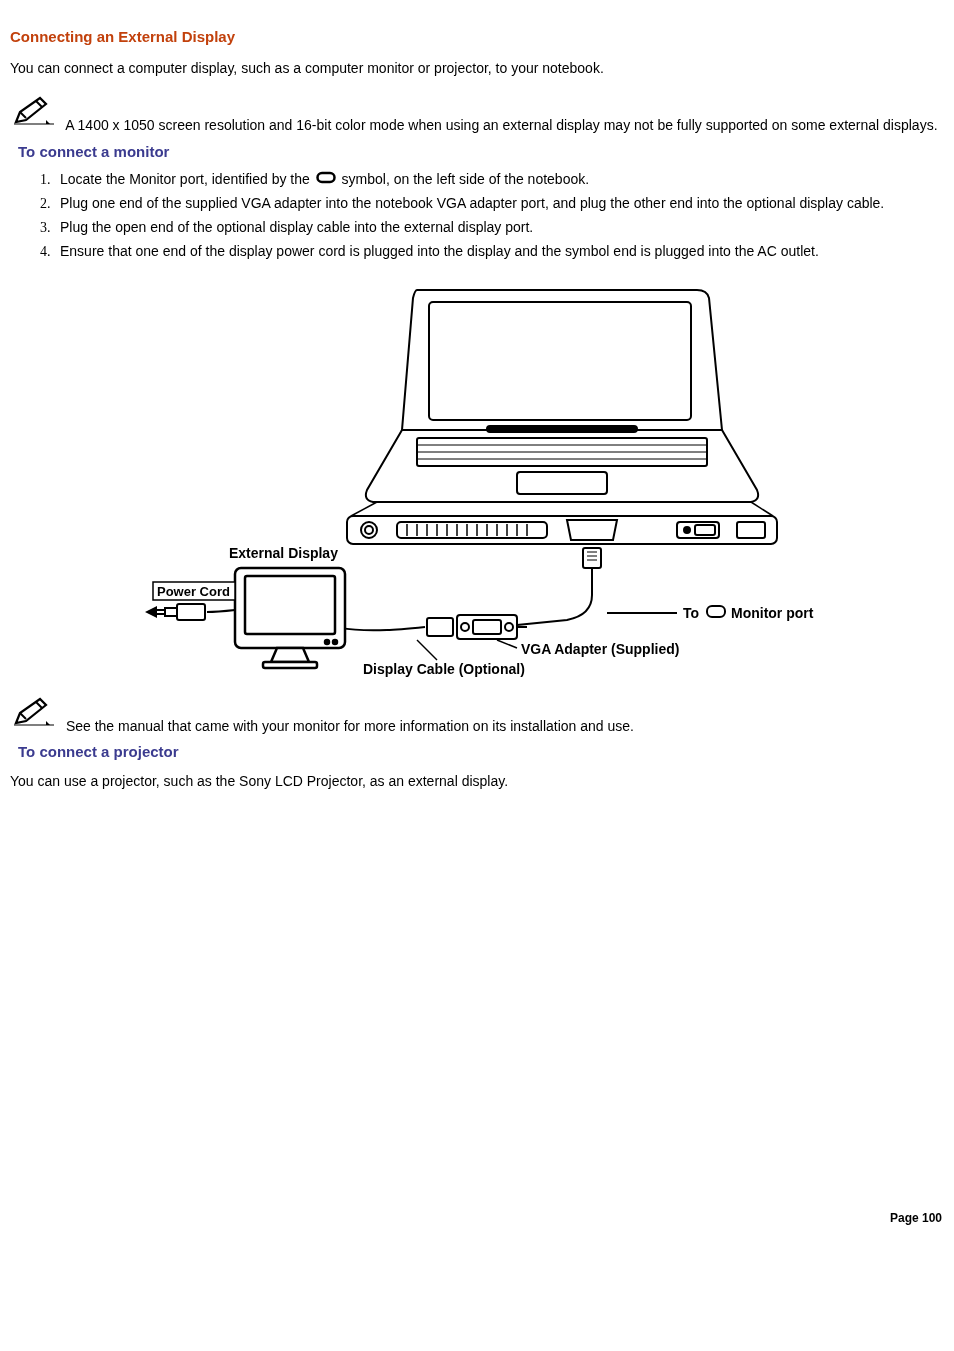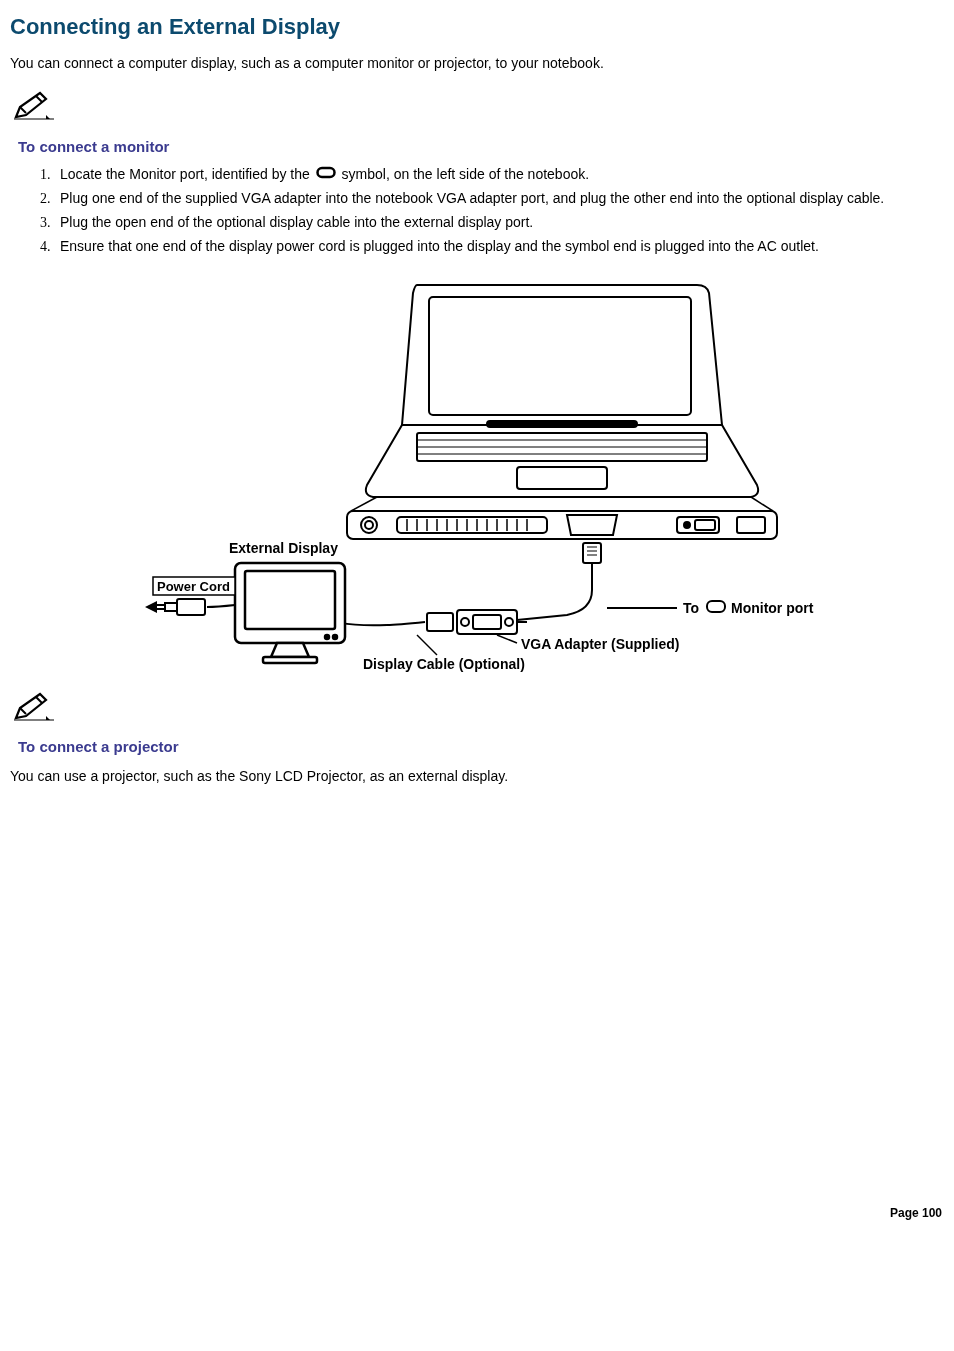--- a/index.html
+++ b/index.html
@@ -5,24 +5,24 @@
     body {
       font-family: Verdana, Geneva, sans-serif;
       font-size: 14px;
       color: #000;
       margin: 0;
       padding: 8px 10px;
       width: 954px;
       box-sizing: border-box;
     }
     h1.title {
-      font-size: 22px;
+      font-size: 15px;
       font-weight: bold;
-      color: #0c4a6e;
-      margin: 6px 0 14px 0;
+      color: #c2410c;
+      margin: 20px 0 14px 0;
     }
     h2.subhead {
       font-size: 15px;
       font-weight: bold;
       color: #3b3b8f;
       margin: 8px 0 10px 8px;
     }
     p.body {
       margin: 12px 0 16px 0;
       line-height: 1.35;
@@ -83,20 +83,21 @@
 <div class="note-row">
   <span class="note-icon">
     <svg width="48" height="34" viewBox="0 0 48 34">
       <path d="M 6 28 L 10 18 L 30 4 L 36 10 L 16 26 L 6 28 Z" fill="none" stroke="#000" stroke-width="2.2"></path>
       <path d="M 10 18 L 16 24" stroke="#000" stroke-width="2"></path>
       <path d="M 26 7 L 32 13" stroke="#000" stroke-width="2"></path>
       <path d="M 4 30 L 44 30" stroke="#000" stroke-width="1.2"></path>
       <path d="M 36 26 L 40 30 L 36 30 Z" fill="#000"></path>
     </svg>
   </span>
+  <span>A 1400 x 1050 screen resolution and 16-bit color mode when using an external display may not be fully supported on some external displays.</span>
 </div>
 
 <h2 class="subhead">To connect a monitor</h2>
 
 <ol class="steps">
   <li>
     <span class="step-text">
       <span>Locate the Monitor port, identified by the </span>
       <span class="inline-symbol">
         <svg width="20" height="14" viewBox="0 0 20 14">
@@ -247,19 +248,20 @@
 <div class="note-row">
   <span class="note-icon">
     <svg width="48" height="34" viewBox="0 0 48 34">
       <path d="M 6 28 L 10 18 L 30 4 L 36 10 L 16 26 L 6 28 Z" fill="none" stroke="#000" stroke-width="2.2"></path>
       <path d="M 10 18 L 16 24" stroke="#000" stroke-width="2"></path>
       <path d="M 26 7 L 32 13" stroke="#000" stroke-width="2"></path>
       <path d="M 4 30 L 44 30" stroke="#000" stroke-width="1.2"></path>
       <path d="M 36 26 L 40 30 L 36 30 Z" fill="#000"></path>
     </svg>
   </span>
+  <span>See the manual that came with your monitor for more information on its installation and use.</span>
 </div>
 
 <h2 class="subhead">To connect a projector</h2>
 
 <p class="body">You can use a projector, such as the Sony LCD Projector, as an external display.</p>
 
 <div class="page-num">Page 100</div>
 
 </body></html>

